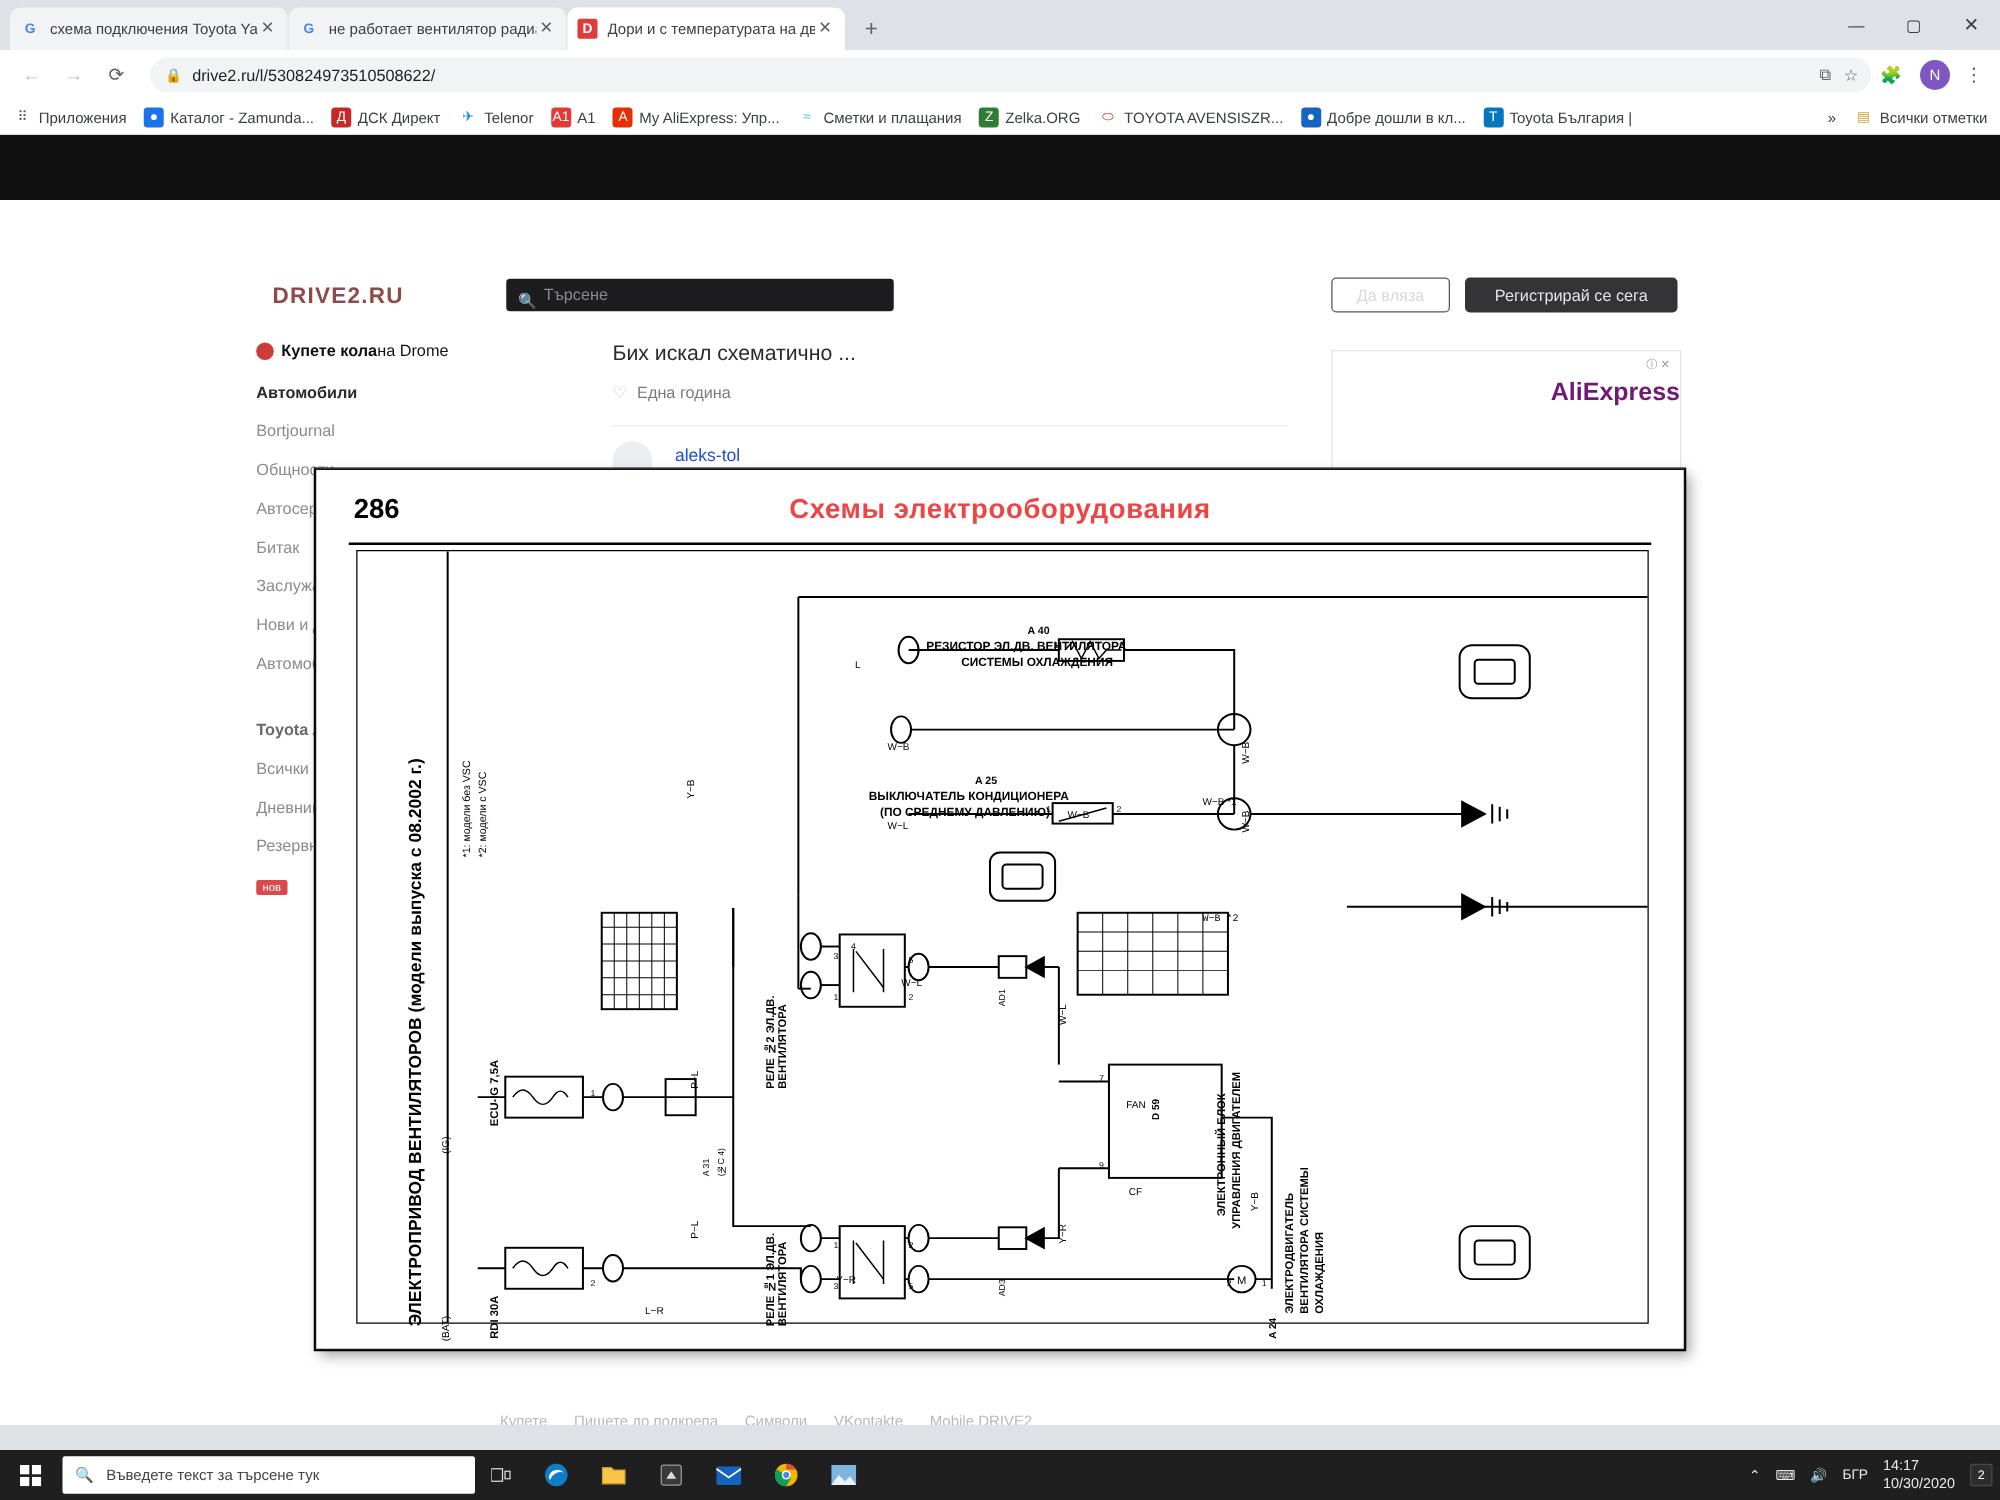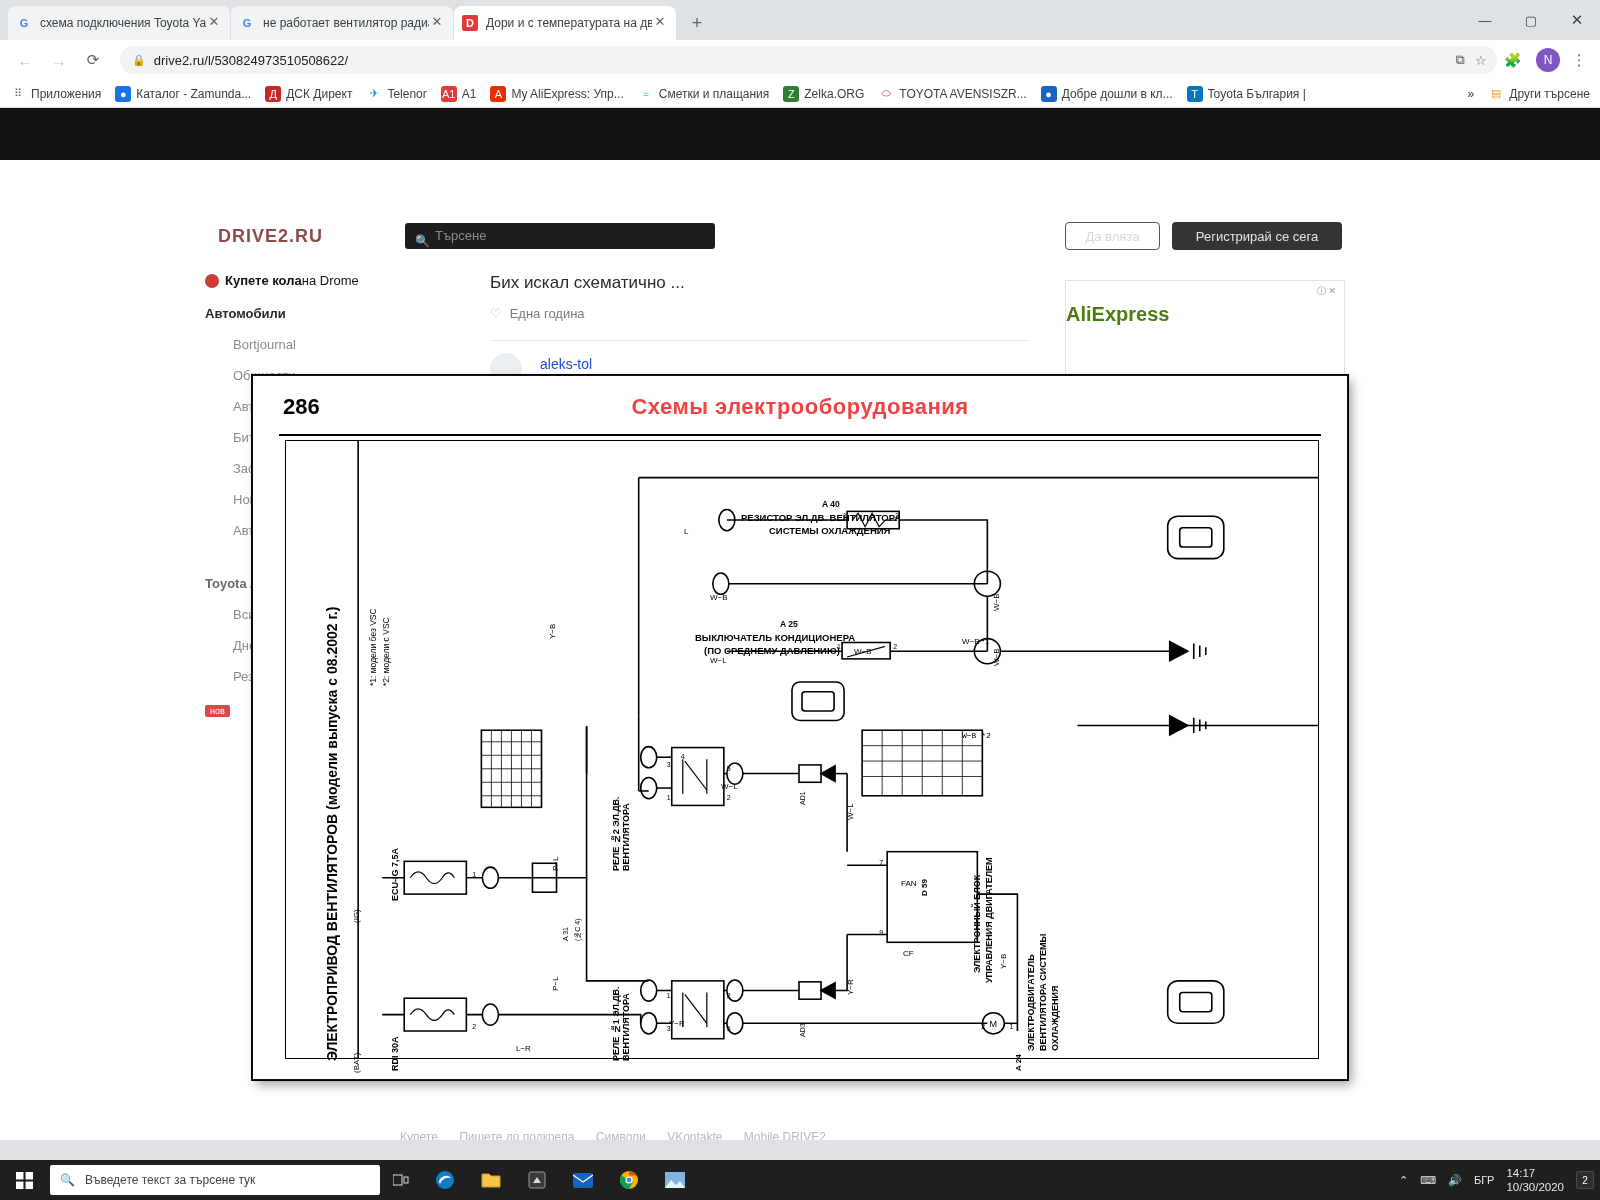--- a/index.html
+++ b/index.html
@@ -52,32 +52,32 @@
   .site-search { position:absolute; left:405px; top:115px; width:310px; height:26px; background:#1d1d1f; border-radius:3px; color:#8a8a8a; font-size:13px; padding-left:30px; line-height:26px;}
   .site-search .si { position:absolute; left:10px; top:5px; font-size:12px; color:#8a8a8a;}
   .btn-login { position:absolute; left:1065px; top:114px; width:95px; height:28px; border:1px solid #555; border-radius:4px; color:#d8d8d8; font-size:13px; display:flex; align-items:center; justify-content:center;}
   .btn-register { position:absolute; left:1172px; top:114px; width:170px; height:28px; background:#343437; border-radius:4px; color:#e4e4e4; font-size:13px; display:flex; align-items:center; justify-content:center;}
 
   .left-col { position:absolute; left:205px; top:165px; width:190px; }
   .promo { display:flex; align-items:center; font-size:13px; color:#111; margin-bottom:18px;}
   .promo .dot { width:14px; height:14px; border-radius:50%; background:#cf3b3b; margin-right:6px;}
   .promo b { font-weight:bold; }
   .nav-item { font-size:13px; color:#2a2a2a; margin-bottom:16px; font-weight:bold;}
-  .nav-item.dim { color:#8b8b8b; font-weight:normal;margin-left:28px;}
+  .nav-item.dim { color:#8b8b8b; font-weight:normal;}
   .badge-red { display:inline-block; background:#d94a4a; color:#fff; font-size:9px; padding:1px 5px; border-radius:2px;}
 
   .post-title { position:absolute; left:490px; top:165px; font-size:17px; color:#2b2b2b;}
   .post-meta { position:absolute; left:490px; top:198px; font-size:13px; color:#7b7b7b; display:flex; align-items:center; gap:8px;}
   .post-avatar { position:absolute; left:490px; top:245px; width:32px; height:32px; border-radius:50%; background:#eceff1;}
   .post-author { position:absolute; left:540px; top:248px; font-size:14px; color:#1d4ed8;}
   .thread-line { position:absolute; left:490px; top:232px; width:540px; height:1px; background:#ececec;}
 
   .ad-box { position:absolute; left:1065px; top:172px; width:280px; height:180px; border:1px solid #e3e3e3; background:#fff;}
   .ad-label { position:absolute; right:8px; top:4px; font-size:9px; color:#9a9a9a;}
-  .ad-title { position:absolute; top:22px; width:100%; text-align:left; font-size:20px; color:#4d7c0f; font-weight:bold;}
+  .ad-title { position:absolute; top:22px; width:100%; text-align:right; font-size:20px; color:#701a75; font-weight:bold;}
   .ad-arrow { position:absolute; top:95px; font-size:16px; color:#9b9b9b;}
   .ad-thumb { position:absolute; left:100px; top:115px; width:72px; height:44px; background:#e7e7e7;}
   .ad-box2 { position:absolute; left:1070px; top:360px; width:262px; height:300px; border:1px solid #f0dede;}
 
   
   .lightbox {
     position:absolute; left:252px; top:267px; width:1096px; height:705px;
     background:#ffffff; box-shadow:0 0 0 1px #000, 4px 5px 10px rgba(0,0,0,.35);
     border:1px solid #111;
   }
@@ -199,21 +199,21 @@
         <span>Добре дошли в кл...</span>
       </div>
     <div class="bm">
         <span class="bmico" style="background:#0277bd;color:#fff">T</span>
         <span>Toyota България |</span>
       </div>
     <div class="bm-overflow">
       <span>»</span>
       <span class="bm" style="margin:0">
           <span class="bmico" style="color:#d9a62e">▤</span>
-          <span>Други търсене</span>
+          <span>Всички отметки</span>
         </span>
     </div>
   </div>
 
   <div class="page">
 
     <div class="site-header"></div>
     <div class="site-logo">DRIVE2.RU</div>
     <div class="site-search">
       <span class="si">🔍</span>

